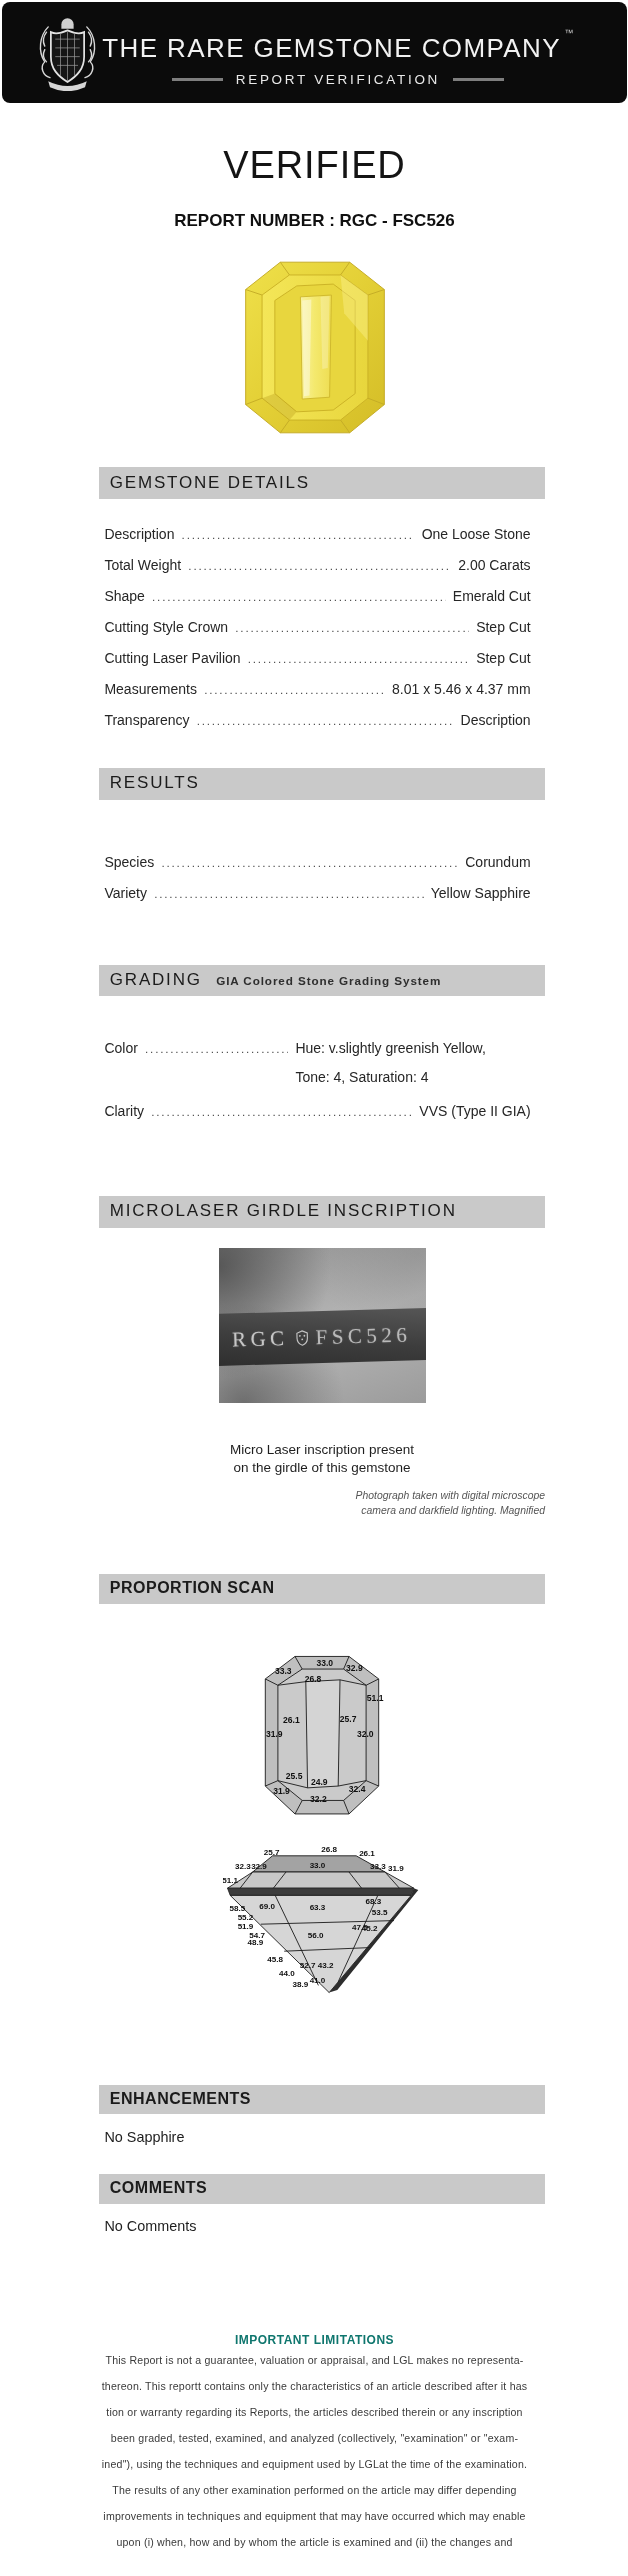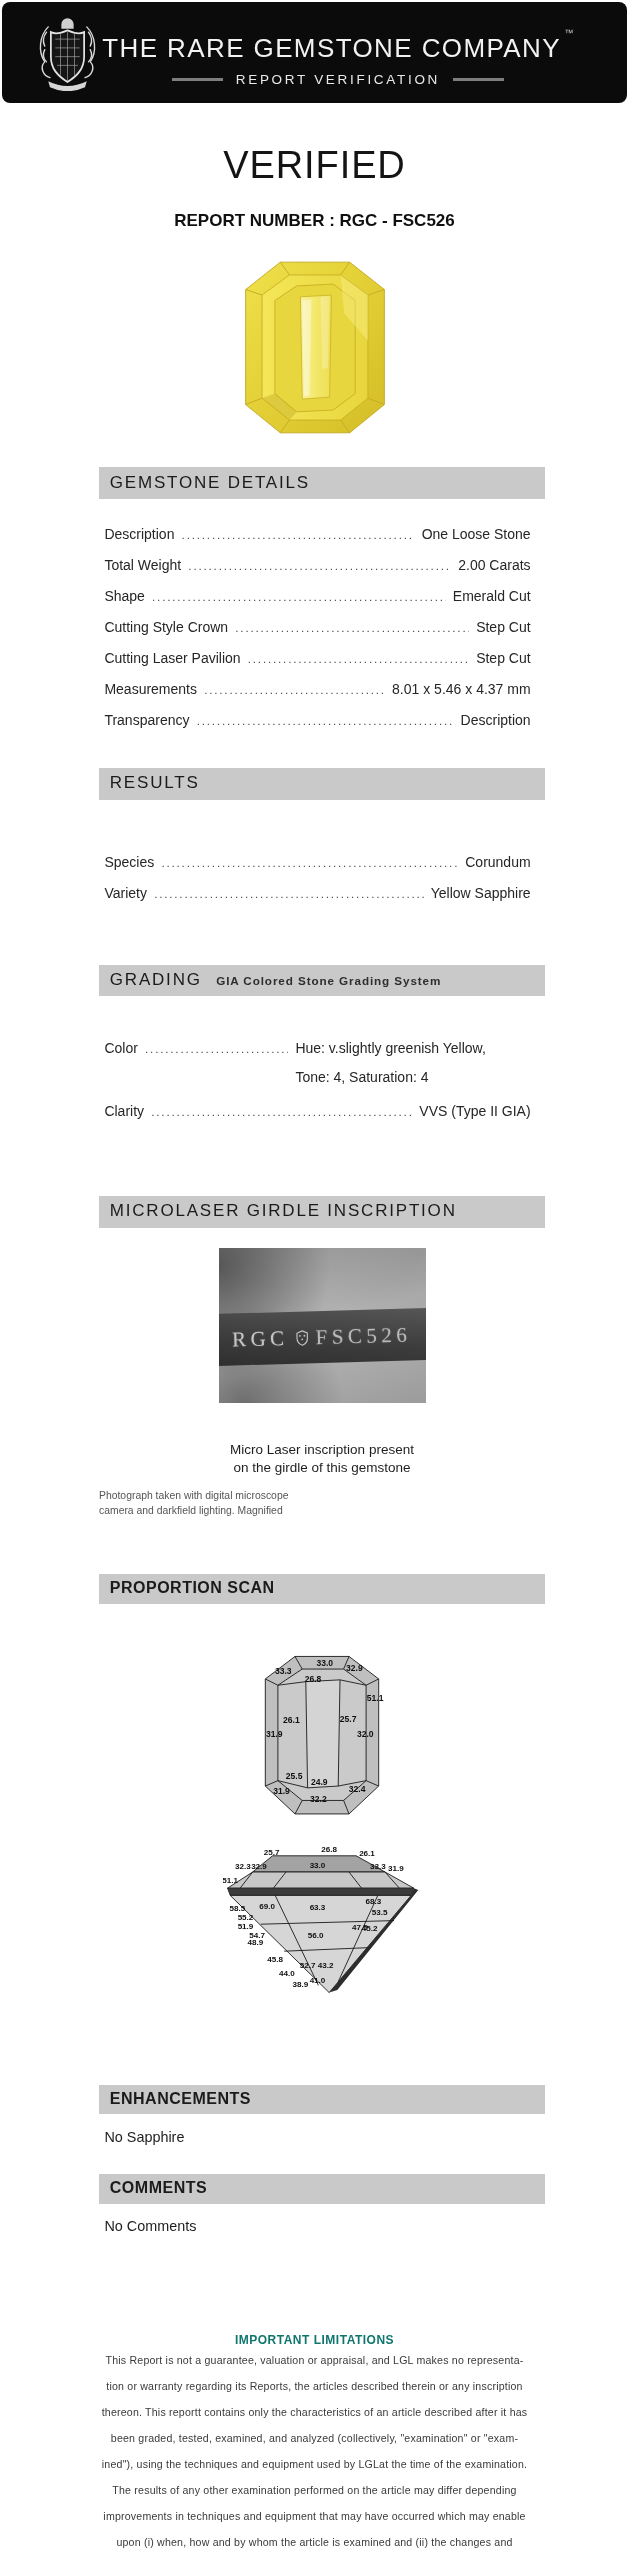--- a/index.html
+++ b/index.html
@@ -52,21 +52,21 @@
       radial-gradient(circle at 0% 12%, rgba(55,55,55,.65), rgba(0,0,0,0) 45%),
       radial-gradient(circle at 12% 100%, rgba(60,60,60,.55), rgba(0,0,0,0) 42%),
       radial-gradient(circle at 96% 4%, rgba(120,120,120,.35), rgba(0,0,0,0) 40%),
       linear-gradient(160deg,#8f8f8f,#b6b6b6 52%,#9b9b9b);}
   .girdle-band{position:absolute;left:-7.2px;right:-7.2px;top:63px;height:52px;transform:rotate(-1.6deg);
     background:linear-gradient(185deg,#565656,#3d3d3d 55%,#2f2f2f);
     display:flex;align-items:center;justify-content:center;gap:6.3px;}
   .insc-text{font-family:"Liberation Serif",serif;font-size:21px;letter-spacing:4.5px;color:#c6c6c6;text-shadow:0 0 1.8px rgba(255,255,255,.25);}
   .insc-right{color:#b9b9b9;}
   .micro-caption{text-align:center;margin-top:38px;font-size:13.5px;line-height:18px;color:#1e1e1e;}
-  .micro-note{text-align:left;margin-top:12.6px;font-size:10.4px;line-height:14.4px;color:#555;}
+  .micro-note{text-align:right;margin-top:12.6px;font-size:10.4px;line-height:14.4px;color:#555;font-style:italic;}
 
   
   .mt-prop{margin-top:56px;}
   .diagram{display:flex;justify-content:center;}
   .diagram.face{margin-top:45px;}
   .diagram.profile{margin-top:20px;}
   svg.prop text{font-family:"Liberation Sans",sans-serif;font-weight:bold;fill:#101010;text-anchor:middle;}
   svg.prop.face-svg text{font-size:9.5px;}
   svg.prop.profile-svg text{font-size:9px;}
 
@@ -373,22 +373,22 @@
     <div class="bar bold">
       <span>COMMENTS</span>
     </div>
     <div class="plain-value">No Comments</div>
   </section>
 
   <footer class="limitations">
     <div class="lim-title">IMPORTANT LIMITATIONS</div>
     <div class="lim-lines">
         <div>This Report is not a guarantee, valuation or appraisal, and LGL makes no representa-</div>
+        <div>thereon. This reportt contains only the characteristics of an article described after it has</div>
         <div>tion or warranty regarding its Reports, the articles described therein or any inscription</div>
-        <div>thereon. This reportt contains only the characteristics of an article described after it has</div>
         <div>been graded, tested, examined, and analyzed (collectively, "examination" or "exam-</div>
         <div>ined"), using the techniques and equipment used by LGLat the time of the examination.</div>
         <div>The results of any other examination performed on the article may differ depending</div>
         <div>improvements in techniques and equipment that may have occurred which may enable</div>
         <div>upon (i) when, how and by whom the article is examined and (ii) the changes and</div>
       </div>
   </footer>
 
 </div>
 

